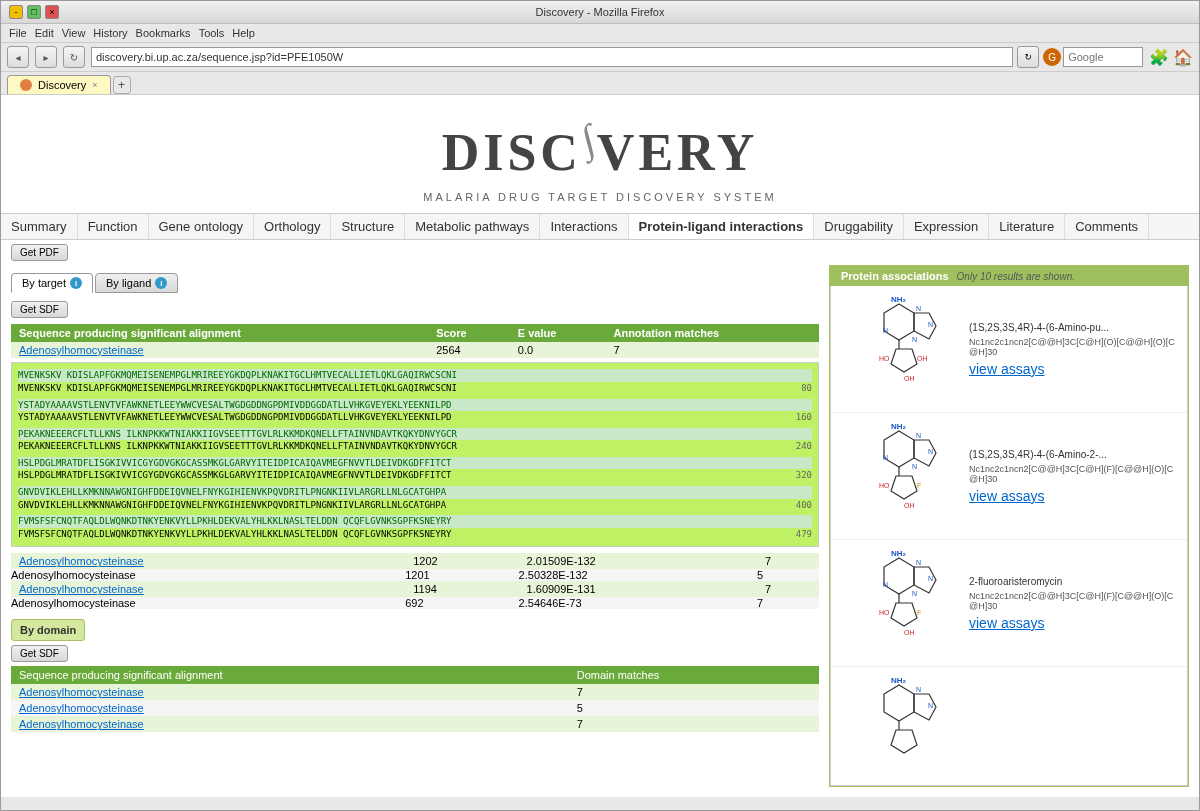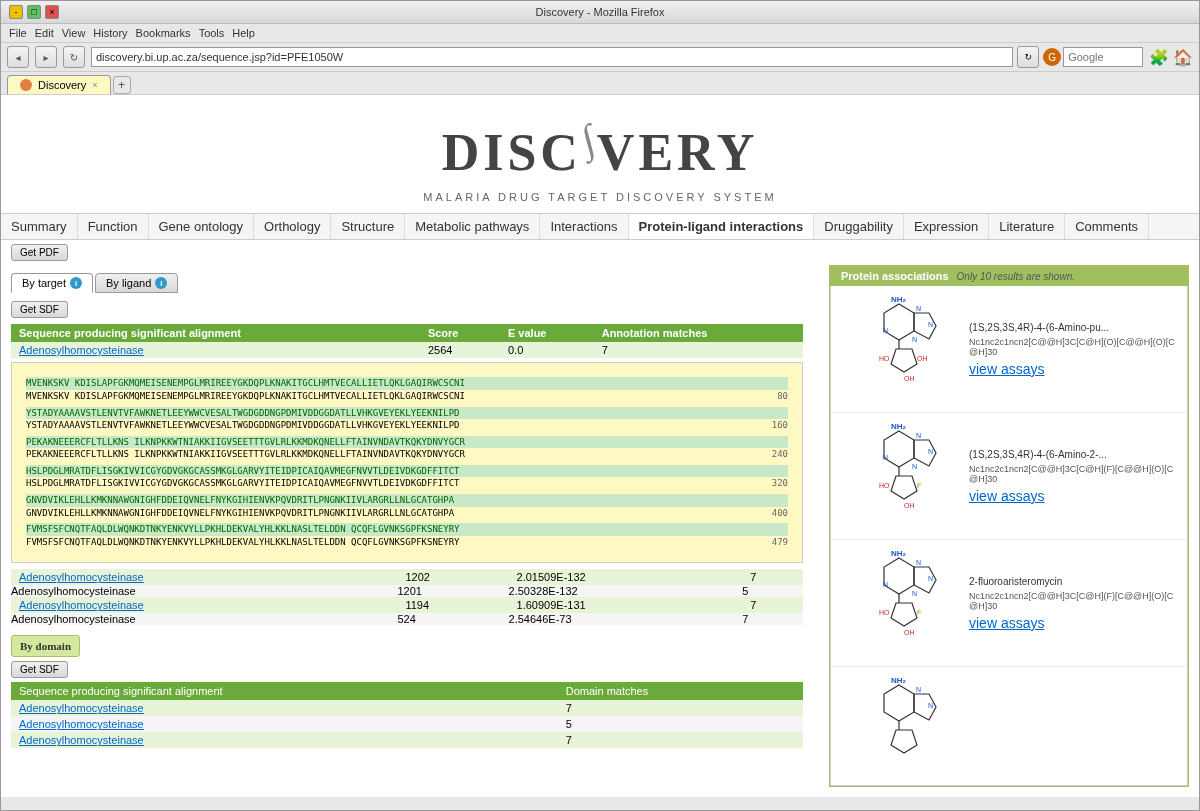--- a/index.html
+++ b/index.html
@@ -41,42 +41,42 @@
 
     
     .nav-tabs { display: flex; border-bottom: 1px solid #ccc; border-top: 1px solid #ccc; background: #f5f5f5; }
     .nav-tab { padding: 5px 10px; font-size: 13px; border-right: 1px solid #ddd; cursor: pointer; color: #333; white-space: nowrap; }
     .nav-tab.active { background: white; font-weight: bold; }
 
     .pdf-btn-row { padding: 4px 10px; }
     .small-btn { background: linear-gradient(to bottom, #f0f0f0, #d8d8d8); border: 1px solid #999; border-radius: 3px; padding: 2px 8px; font-size: 10px; cursor: pointer; }
 
     
-    .main-content { display: flex; gap: 16px; padding: 0 10px 10px; }
+    .main-content { display: flex; gap: 0; padding: 0 10px 10px; }
 
     .left-panel { flex: 1; min-width: 0; }
     .right-panel { width: 360px; margin-left: 10px; }
 
     
     .sub-tabs { display: flex; gap: 2px; margin: 8px 0; }
     .sub-tab { background: linear-gradient(to bottom, #f0f0f0, #d8d8d8); border: 1px solid #999; border-radius: 4px 4px 0 0; padding: 3px 10px; font-size: 11px; cursor: pointer; display: flex; align-items: center; gap: 4px; }
     .sub-tab.active { background: white; border-bottom: 1px solid white; }
     .info-icon { width: 12px; height: 12px; border-radius: 50%; background: #3399cc; color: white; font-size: 8px; display: inline-flex; align-items: center; justify-content: center; font-weight: bold; }
 
     .sdf-btn-row { margin-bottom: 6px; }
 
     
     .results-table { width: 100%; border-collapse: collapse; font-size: 11px; }
     .results-table .header-row td { background: #6aaa3a; color: white; padding: 3px 8px; font-weight: bold; }
     .results-table .result-row td { padding: 2px 8px; background: #e8f4d8; }
     .results-table .result-row td:first-child { color: #0066cc; text-decoration: underline; cursor: pointer; }
     .results-table .alt-row td { background: #f5f5f5; }
 
     
-    .sequence-box { border: 1px solid #ccc; background: #fef9c3; padding: 14px; margin: 4px 0; font-family: monospace; font-size: 9px; line-height: 1.4; }
+    .sequence-box { border: 1px solid #ccc; background: #bef264; padding: 6px; margin: 4px 0; font-family: monospace; font-size: 9px; line-height: 1.4; }
     .seq-line { display: flex; gap: 8px; }
     .seq-line.highlighted { background: #c8e8c8; }
     .seq-text { flex: 1; word-break: break-all; overflow: hidden; font-size: 9px; }
     .seq-num { color: #666; min-width: 30px; text-align: right; font-size: 9px; }
 
     
     .domain-section { margin-top: 10px; }
     .domain-table { width: 100%; border-collapse: collapse; font-size: 11px; }
     .domain-table .header-row td { background: #6aaa3a; color: white; padding: 3px 8px; }
     .domain-table .data-row td { padding: 2px 8px; background: #e8f4d8; }
@@ -277,29 +277,29 @@
             <td>5</td>
           </tr>
           <tr class="result-row">
             <td>Adenosylhomocysteinase</td>
             <td>1194</td>
             <td>1.60909E-131</td>
             <td>7</td>
           </tr>
           <tr class="alt-row">
             <td>Adenosylhomocysteinase</td>
-            <td>524</td>
+            <td>692</td>
             <td>2.54646E-73</td>
             <td>7</td>
           </tr>
         </tbody>
           </table>
 
         <div class="domain-section">
-          <div style="background:#d4e8a0;border:1px solid #aac060;padding:4px 8px;display:inline-block;border-radius:3px;margin-bottom:4px;font-family:Liberation Serif, serif;">
+          <div style="background:#d4e8a0;border:1px solid #aac060;padding:4px 8px;display:inline-block;border-radius:3px;margin-bottom:4px;">
             <span style="font-weight:bold;font-size:11px;color:#333;">By domain</span>
           </div>
           <br>
           <button class="small-btn" style="margin-bottom:4px;">Get SDF</button>
           <table class="domain-table">
             <tbody>
                 <tr class="header-row">
               <td>Sequence producing significant alignment</td>
               <td>Domain matches</td>
             </tr>

